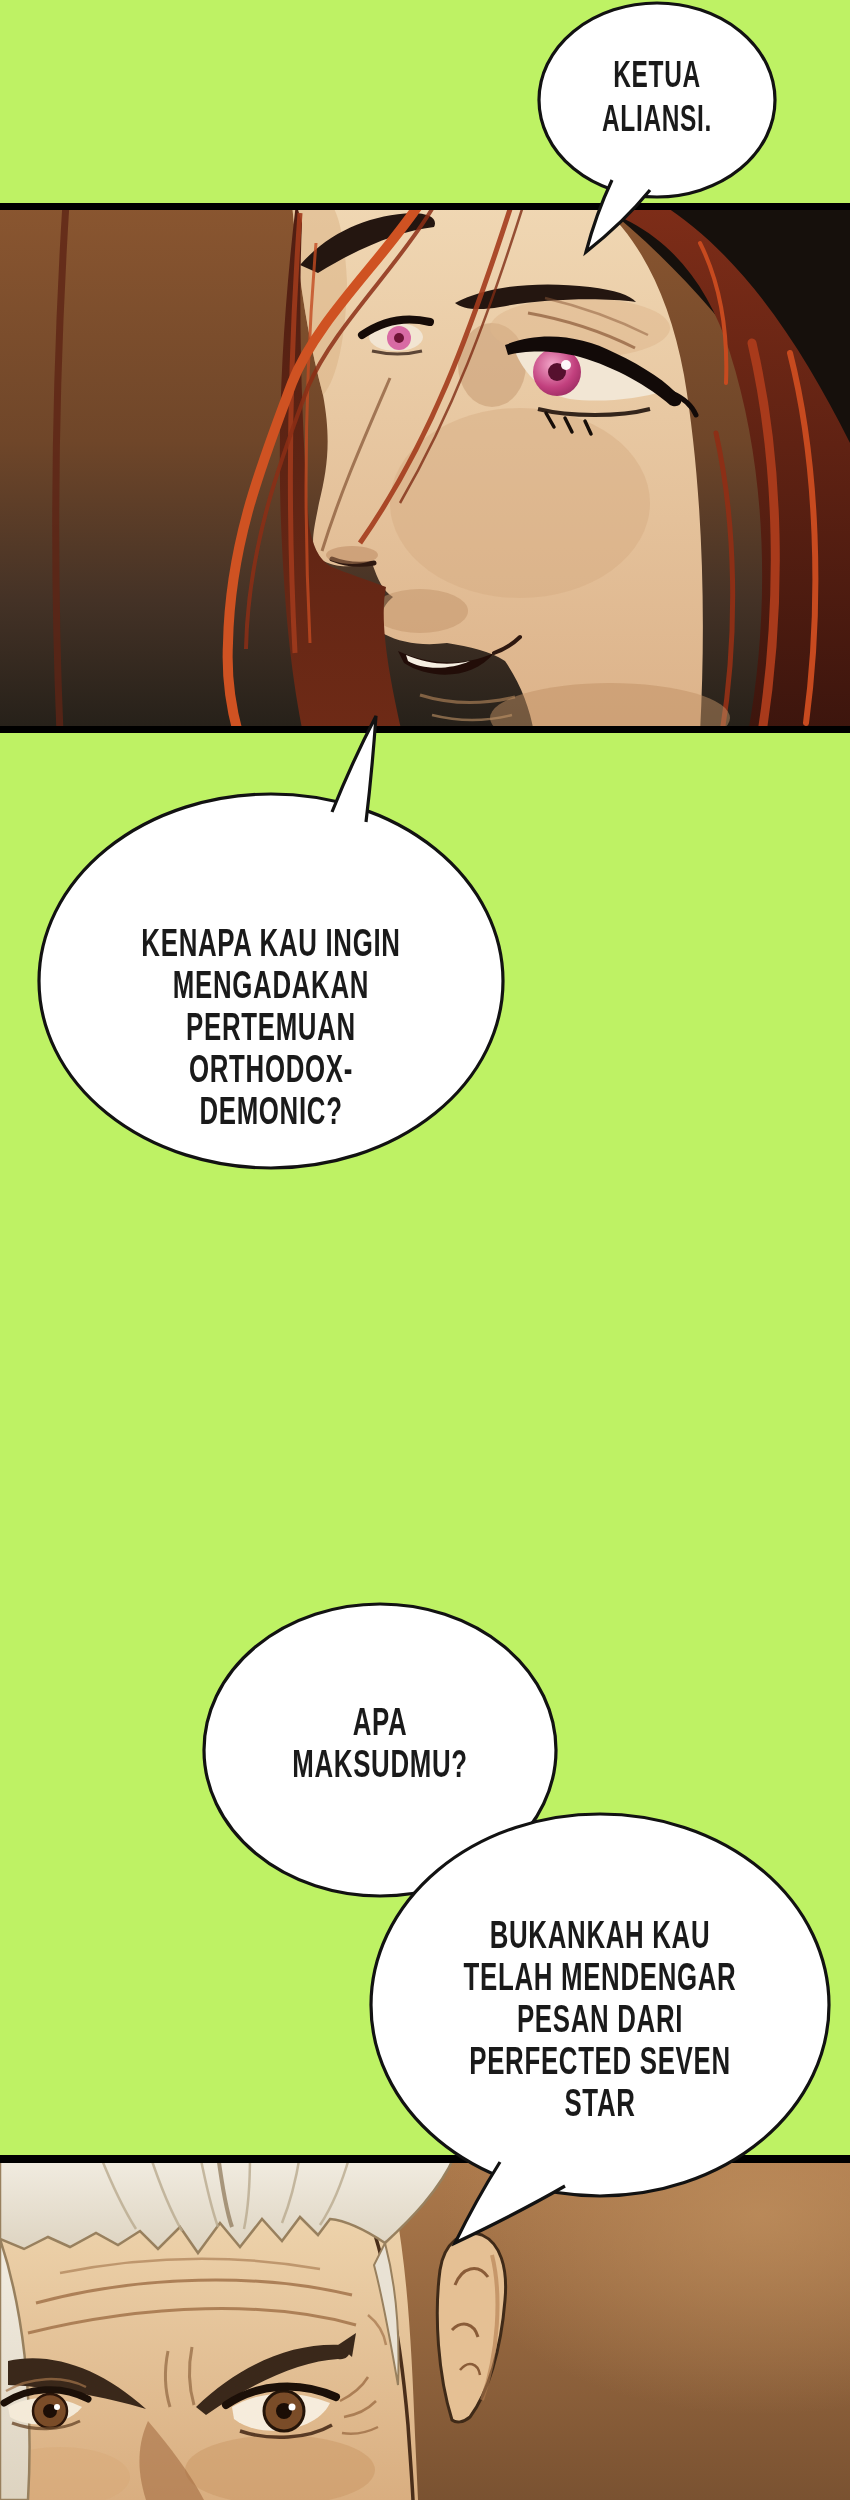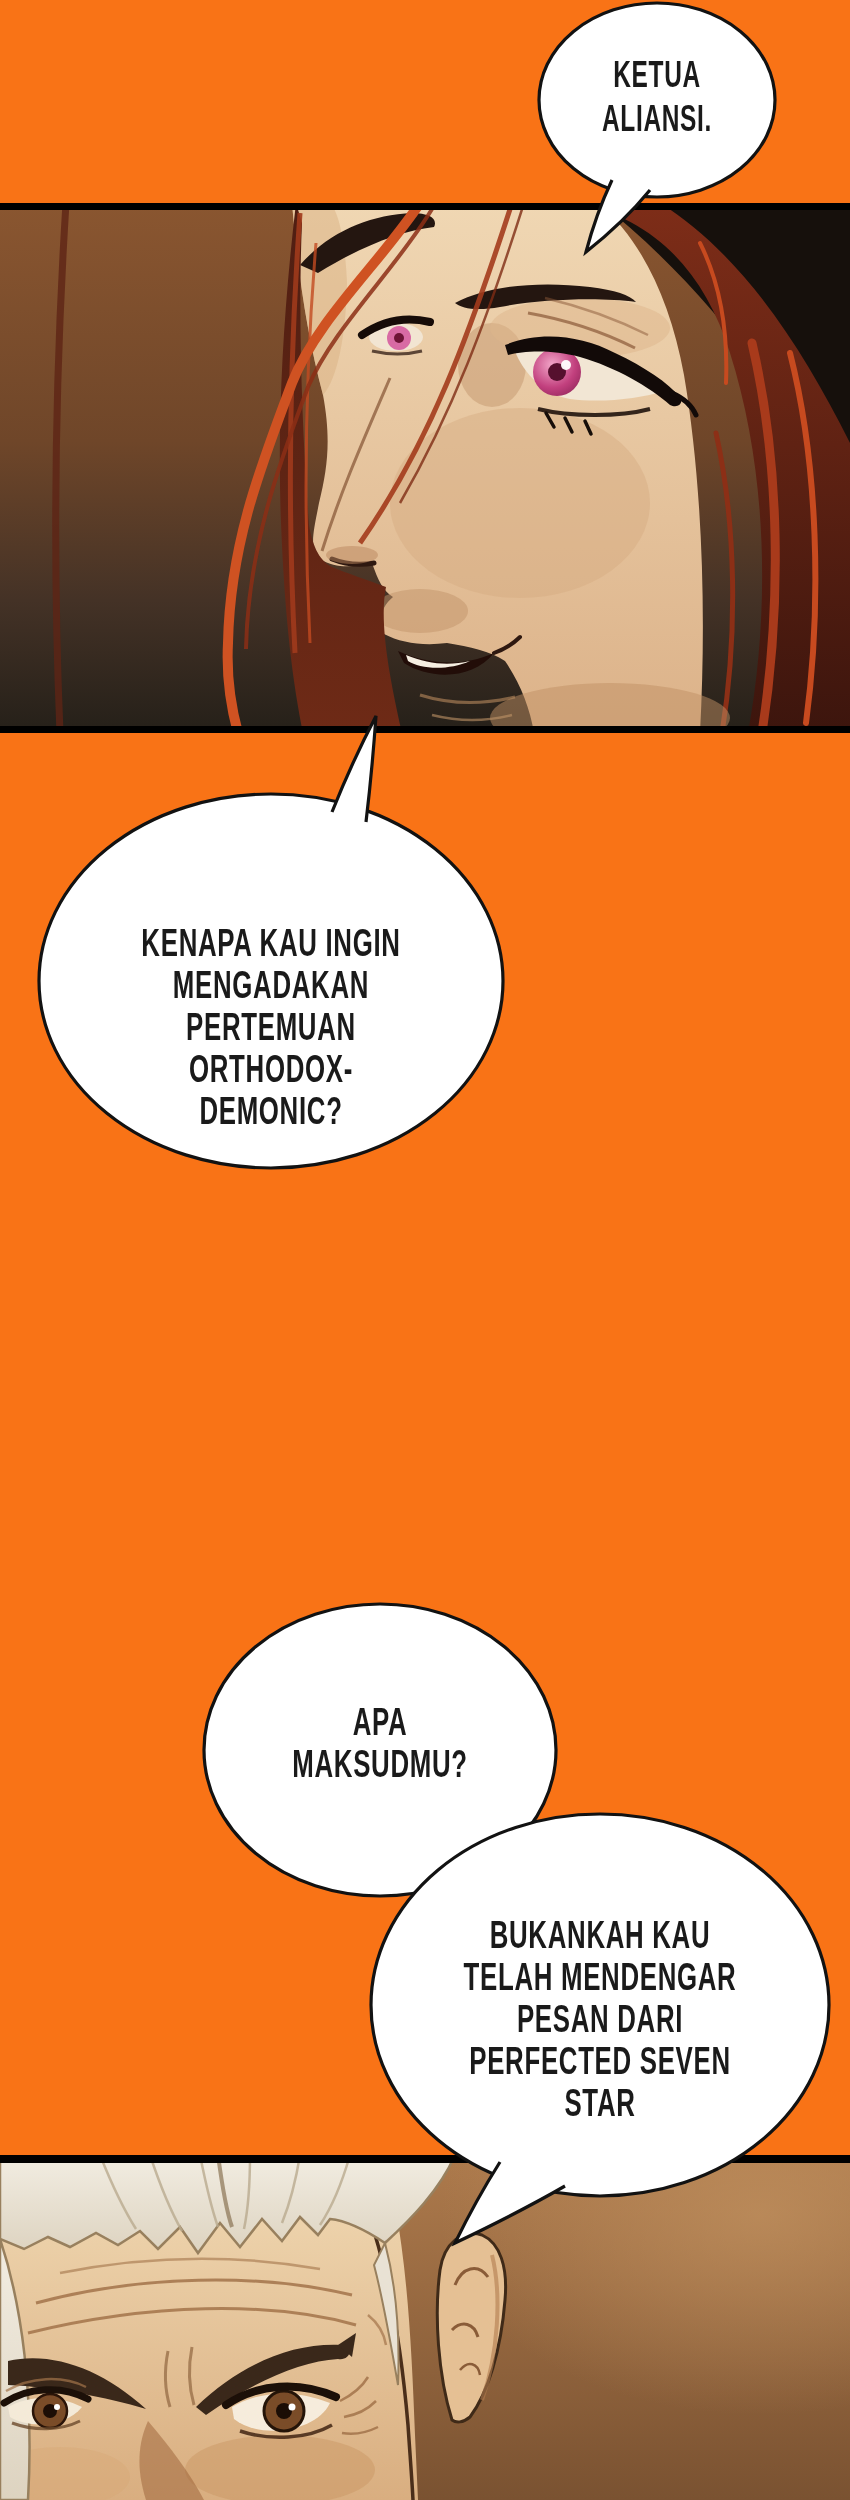--- a/index.html
+++ b/index.html
@@ -1,16 +1,16 @@
 <!DOCTYPE html>
 <html><head>
 <meta charset="utf-8">
 <style>
   html,body{margin:0;padding:0;background:#ffffff;}
-  #comic-page{position:relative;width:850px;height:2500px;background:#f97316;overflow:hidden;
+  #comic-page{position:relative;width:850px;height:2500px;background:#bef264;overflow:hidden;
     font-family:"Liberation Sans","DejaVu Sans",sans-serif;}
   .panel{position:absolute;left:0;display:block;}
   #bubble-layer{position:absolute;left:0;top:0;pointer-events:none;}
   .btext{position:absolute;color:#1a1a1a;font-weight:700;text-align:center;
     white-space:pre-line;transform:scaleX(.68);transform-origin:center;
     font-size:38px;line-height:42px;letter-spacing:1px;}
   .btext.small{font-size:36px;line-height:44px;}
 </style>
 </head>
 <body>

